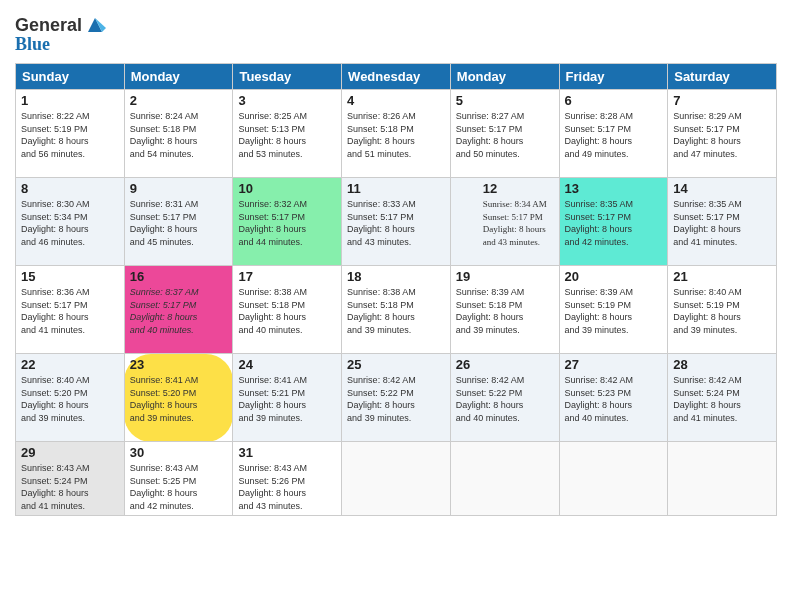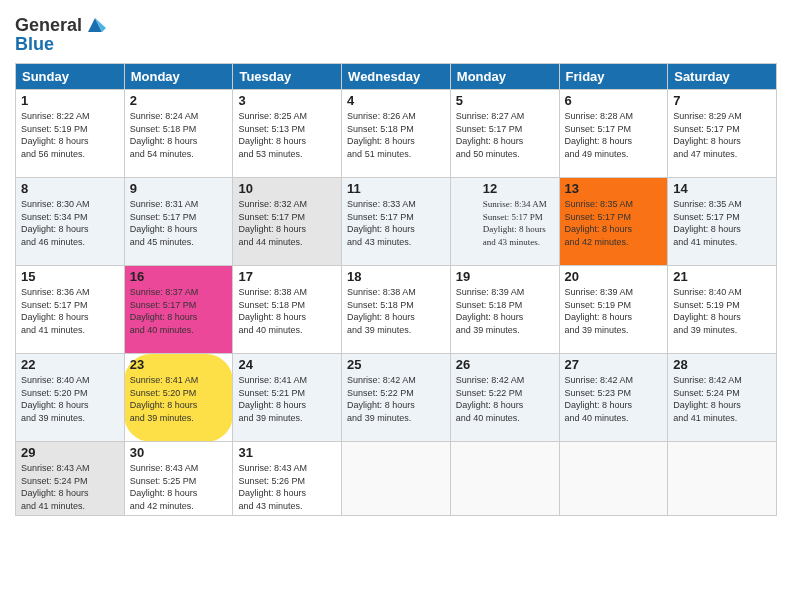--- a/index.html
+++ b/index.html
@@ -20,21 +20,21 @@
       justify-content: space-between;
       align-items: flex-start;
       margin-bottom: 8px;
     }
     .logo {
       display: flex;
       align-items: center;
       margin-top: 5px;
     }
     .logo-general { color: #333; }
-    .logo-blue { color: #1a6faf; }
+    .logo-blue { color: #1a6faf; font-family: Liberation Serif, serif; }
     .title-block {
       text-align: right;
     }
     .month-title {
       font-size: 36px;
       font-weight: bold;
       color: #333;
       line-height: 1.1;
     }
     .location {
@@ -184,42 +184,42 @@
 Daylight: 8 hours
 and 46 minutes.</div>
           </td>
           <td style="background: rgb(238, 243, 248);">
             <span class="day-number">9</span>
             <div class="day-info" style="white-space: pre-line;">Sunrise: 8:31 AM
 Sunset: 5:17 PM
 Daylight: 8 hours
 and 45 minutes.</div>
           </td>
-          <td style="background: #e5e5e5;">
+          <td style="background: #86efac;">
             <span class="day-number">10</span>
             <div class="day-info" style="white-space: pre-line;">Sunrise: 8:32 AM
 Sunset: 5:17 PM
 Daylight: 8 hours
 and 44 minutes.</div>
           </td>
           <td style="background: rgb(238, 243, 248);">
             <span class="day-number">11</span>
             <div class="day-info" style="white-space: pre-line;">Sunrise: 8:33 AM
 Sunset: 5:17 PM
 Daylight: 8 hours
 and 43 minutes.</div>
           </td>
           <td style="background: rgb(238, 243, 248); padding-left: 32px;">
             <span class="day-number">12</span>
             <div class="day-info" style="white-space: pre-line; font-family: Liberation Serif, serif;">Sunrise: 8:34 AM
 Sunset: 5:17 PM
 Daylight: 8 hours
 and 43 minutes.</div>
           </td>
-          <td style="background: #f97316;">
+          <td style="background: #5eead4;">
             <span class="day-number">13</span>
             <div class="day-info" style="white-space: pre-line;">Sunrise: 8:35 AM
 Sunset: 5:17 PM
 Daylight: 8 hours
 and 42 minutes.</div>
           </td>
           <td style="background: rgb(238, 243, 248);">
             <span class="day-number">14</span>
             <div class="day-info" style="white-space: pre-line;">Sunrise: 8:35 AM
 Sunset: 5:17 PM
@@ -230,21 +230,21 @@
         <tr>
           <td style="background: rgb(255, 255, 255);">
             <span class="day-number">15</span>
             <div class="day-info" style="white-space: pre-line;">Sunrise: 8:36 AM
 Sunset: 5:17 PM
 Daylight: 8 hours
 and 41 minutes.</div>
           </td>
           <td style="background: #ec4899;">
             <span class="day-number">16</span>
-            <div class="day-info" style="white-space: pre-line;">Sunrise: 8:37 AM
+            <div class="day-info" style="white-space: pre-line; font-style: italic;">Sunrise: 8:37 AM
 Sunset: 5:17 PM
 Daylight: 8 hours
 and 40 minutes.</div>
           </td>
           <td style="background: rgb(255, 255, 255);">
             <span class="day-number">17</span>
             <div class="day-info" style="white-space: pre-line;">Sunrise: 8:38 AM
 Sunset: 5:18 PM
 Daylight: 8 hours
 and 40 minutes.</div>

